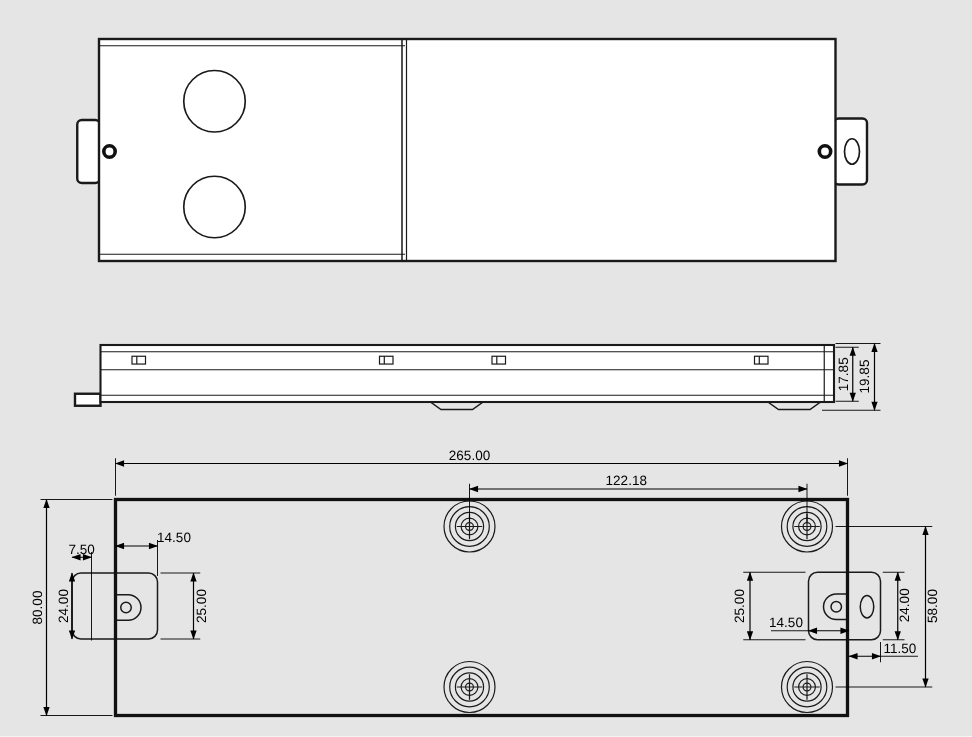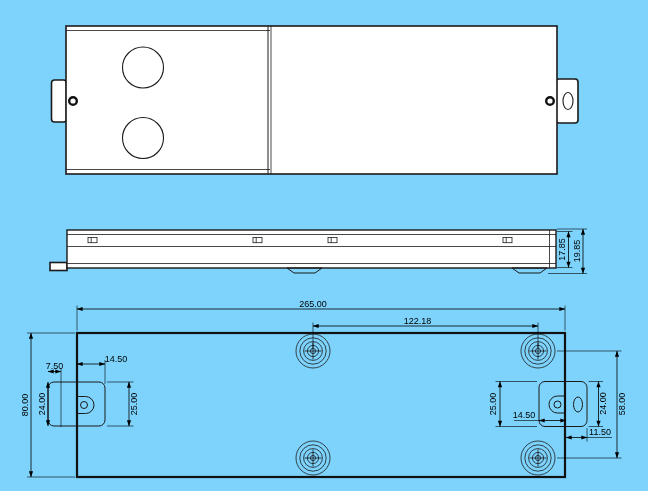--- a/index.html
+++ b/index.html
@@ -1,16 +1,16 @@
 <!DOCTYPE html>
 <html><head>
 <meta charset="utf-8">
 <style>
   html,body{margin:0;padding:0;background:#ffffff;}
-  .page{position:relative;width:648px;height:491px;background:#7dd3fc;overflow:hidden;
+  .page{position:relative;width:648px;height:491px;background:#e5e5e5;overflow:hidden;
         font-family:"Liberation Sans", sans-serif;}
   svg{display:block;}
   .outline{fill:#ffffff;stroke:#1a1a1a;stroke-width:1.6;}
   .outline-none{fill:none;stroke:#1a1a1a;stroke-width:1.1;}
   .thick{fill:none;stroke:#111111;stroke-width:2.2;}
   .med{fill:#ffffff;stroke:#1a1a1a;stroke-width:1.4;}
   .thin{fill:none;stroke:#1a1a1a;stroke-width:1;}
   .hair{fill:none;stroke:#1a1a1a;stroke-width:0.8;}
   .ext{fill:none;stroke:#000000;stroke-width:0.6;}
   .dim{fill:none;stroke:#000000;stroke-width:0.8;}

